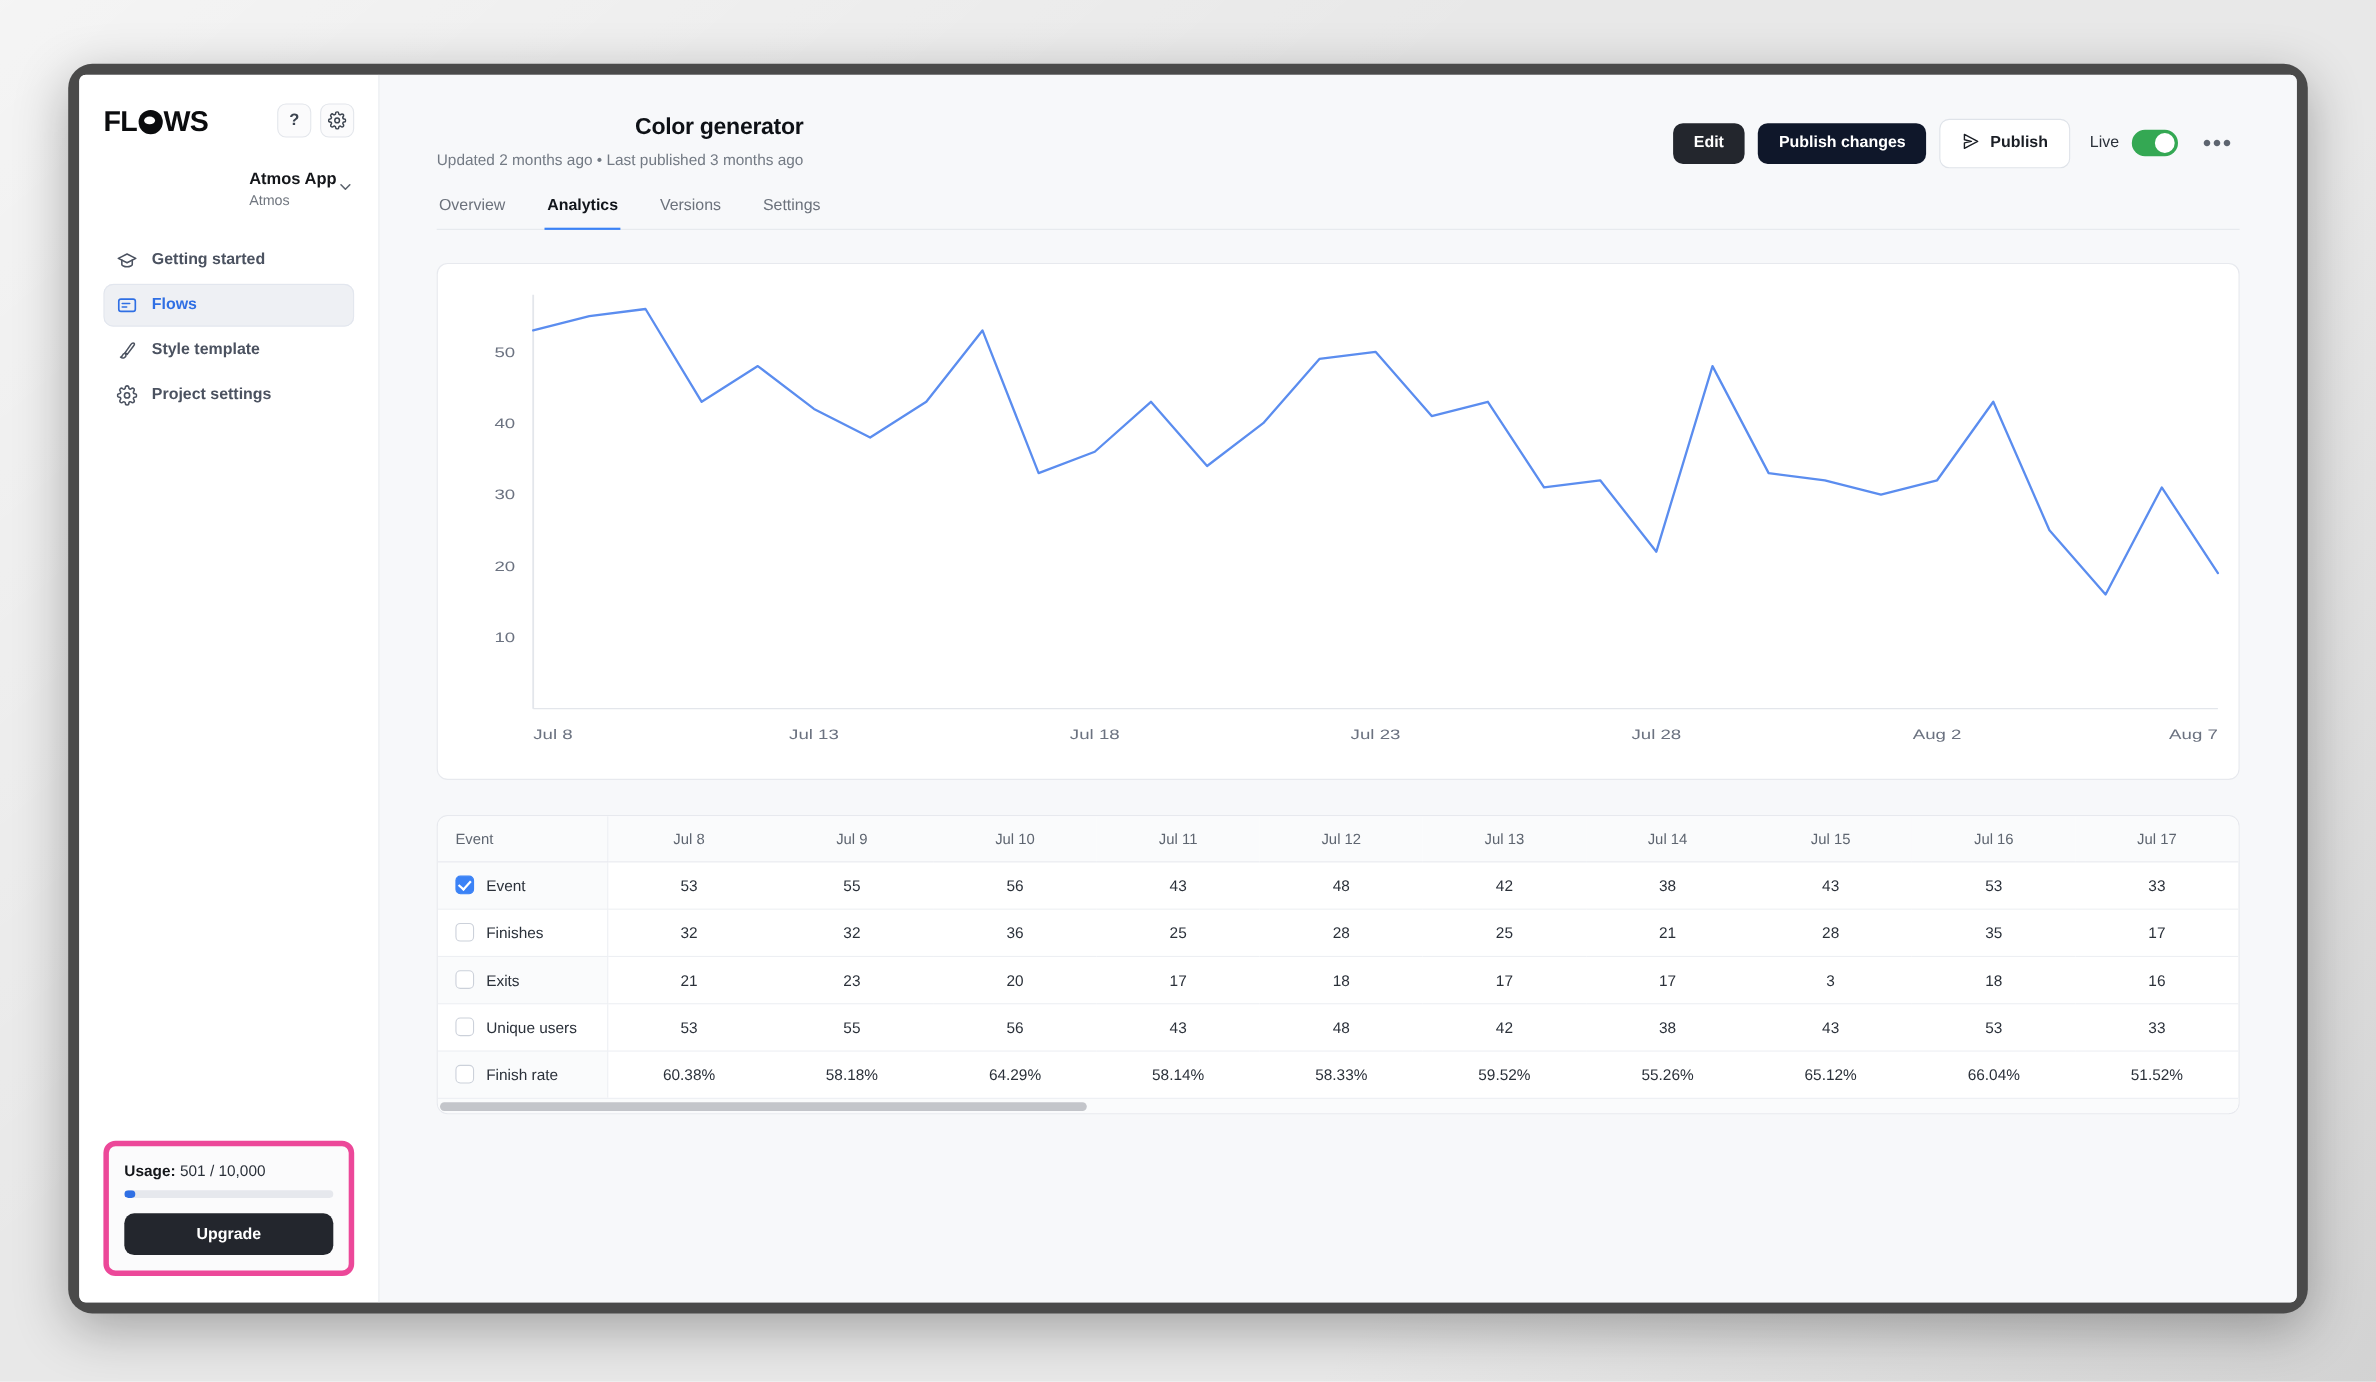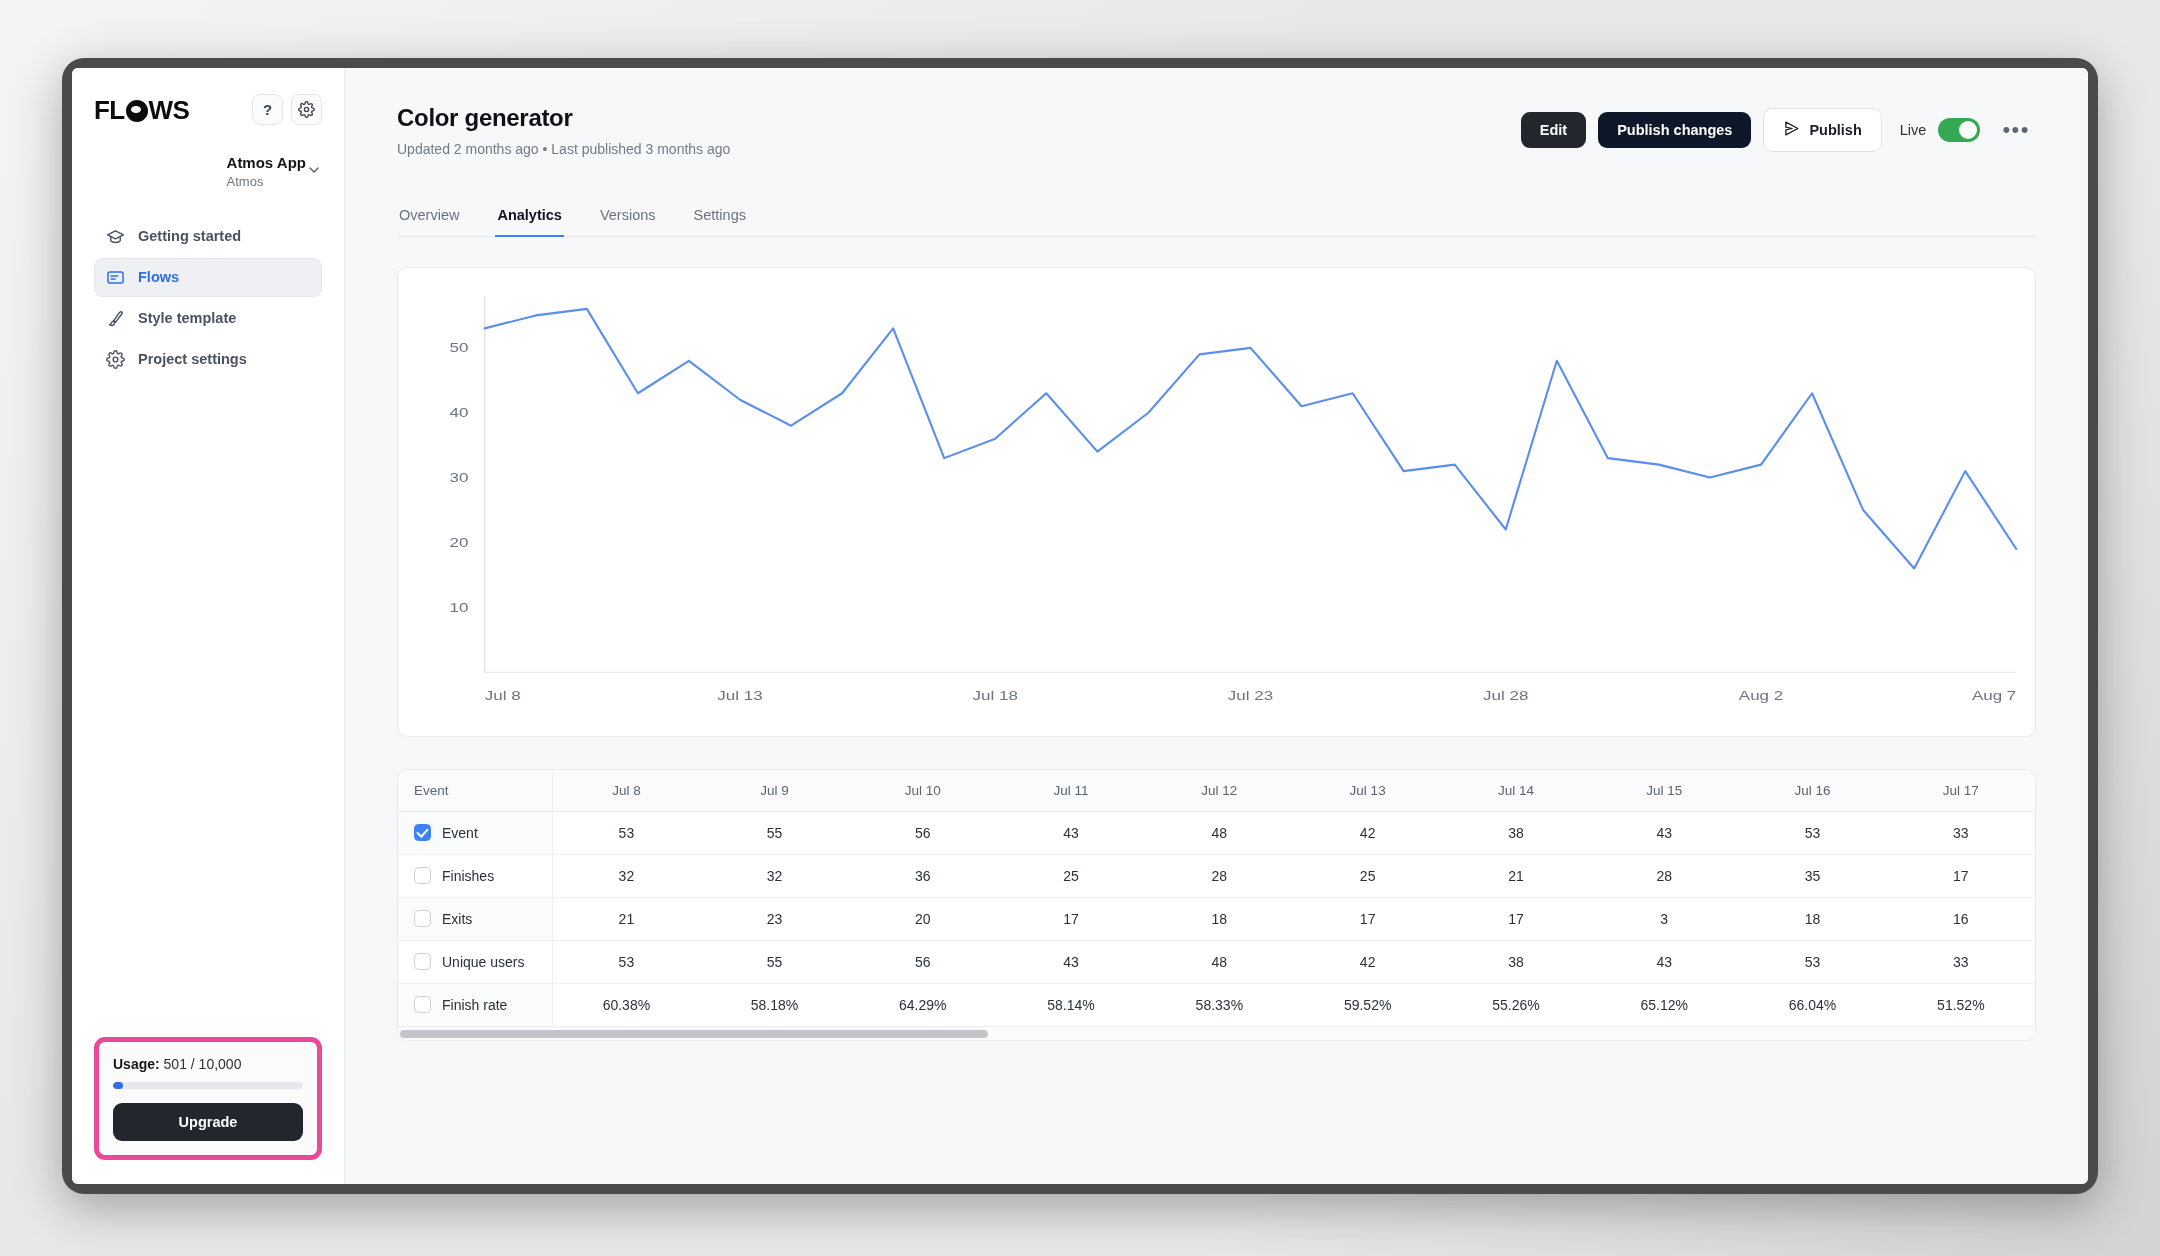--- a/index.html
+++ b/index.html
@@ -135,21 +135,21 @@
   }
 
   
   #main {
     flex: 1;
     background: #f7f8fa;
     overflow: hidden;
     padding: 36px 52px 0 52px;
   }
   .head-row { display: flex; align-items: flex-start; justify-content: space-between; }
-  .page-title { font-size: 24px; font-weight: 800; color: #0e1116; letter-spacing: -0.3px; }
+  .page-title { font-size: 21px; font-weight: 800; color: #0e1116; letter-spacing: -0.3px; text-align: right; }
   .page-sub { font-size: 14px; color: #737a84; margin-top: 9px; }
 
   .actions { display: flex; align-items: center; gap: 12px; padding-top: 4px; }
   .btn {
     font-family: "Liberation Sans", sans-serif;
     font-size: 14.5px; font-weight: 700;
     border-radius: 9px;
     padding: 11px 19px;
     border: none; cursor: pointer;
     line-height: 1;
@@ -174,21 +174,21 @@
   .kebab {
     color: #5e6570; font-size: 22px; letter-spacing: 1.5px;
     cursor: pointer; padding: 0 6px; line-height: 1;
     margin-left: 4px;
   }
 
   
   .tabs {
     display: flex; gap: 34px;
     border-bottom: 1px solid #e5e8ed;
-    margin-top: 44px;
+    margin-top: 20px;
   }
   .tab {
     font-size: 14.5px; color: #6c727c; font-weight: 500;
     padding: 6px 2px 12px 2px;
     cursor: pointer;
     border-bottom: 2.5px solid transparent;
     margin-bottom: -1px;
   }
   .tab.active { color: #11151b; font-weight: 700; border-bottom-color: #3b82f6; }
 

